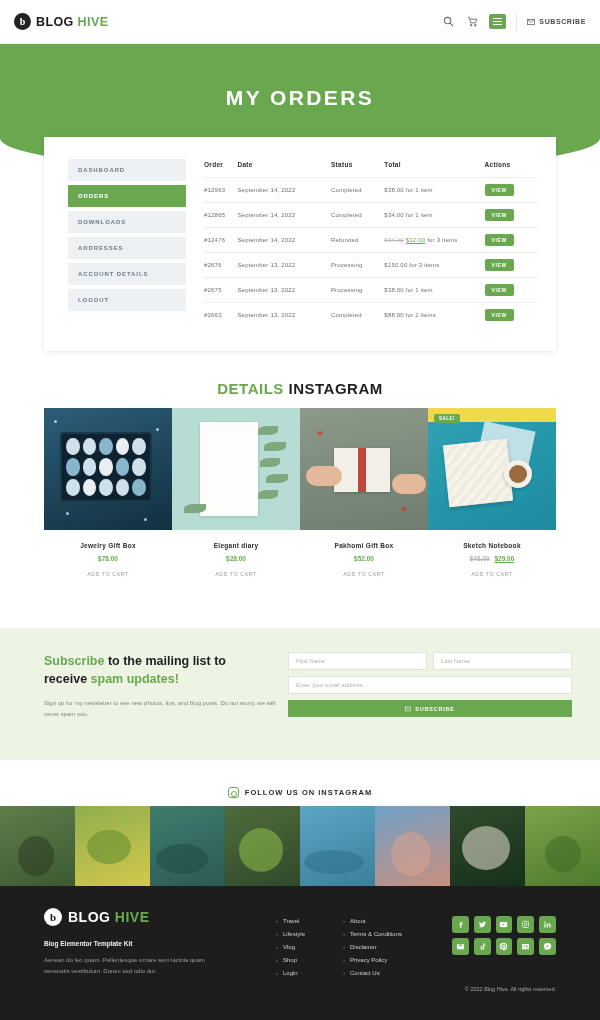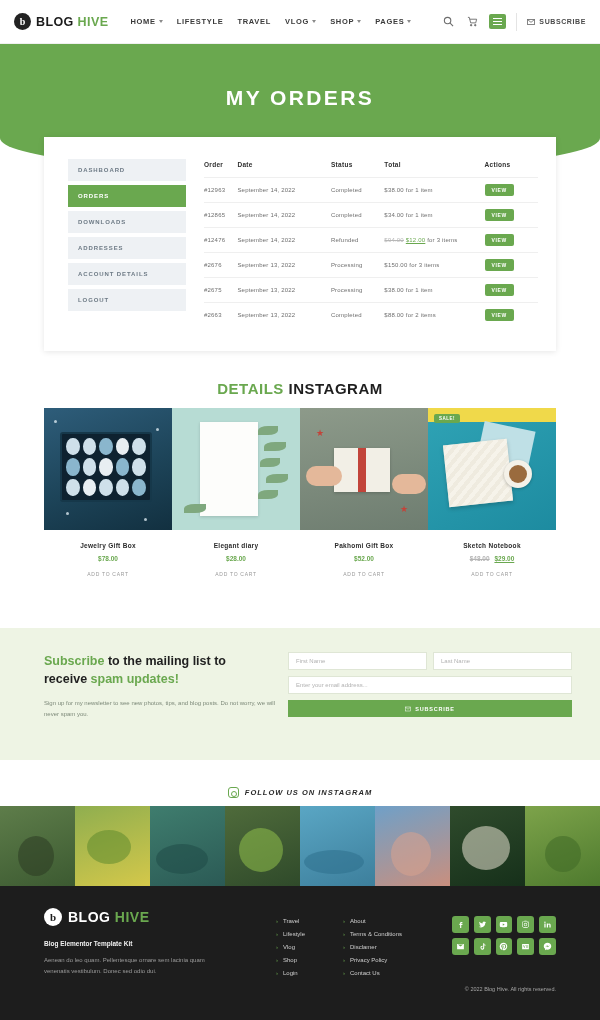--- a/index.html
+++ b/index.html
@@ -172,21 +172,21 @@
   }
   .sub-btn {
     height: 17px; background:#6aa84f; color:#fff; display:flex; align-items:center; justify-content:center;
     font-size: 5.5px; font-weight:bold; letter-spacing:.8px; gap:4px; text-transform: uppercase;
   }
   .sub-btn svg { width:6px; height:6px; }
 
   
   .insta-head {
     position:absolute; top: 787px; left:0; right:0; display:flex; align-items:center;
-    justify-content:center; gap:6px;font-style:italic;
+    justify-content:center; gap:6px;
   }
   .insta-head .ic {
     width: 11px; height: 11px; border:1.4px solid #6aa84f; border-radius:3px; position:relative;
   }
   .insta-head .ic:after {
     content:''; position:absolute; left:2.5px; top:2.5px; width:4px; height:4px; border:1.2px solid #6aa84f; border-radius:50%;
   }
   .insta-head .t { font-size: 7.5px; font-weight:bold; letter-spacing:1px; color:#2a2a2a; text-transform: uppercase; }
 
   .insta-strip { position:absolute; top: 806px; left:0; width:600px; height: 80px; display:flex; }
@@ -228,44 +228,20 @@
 </style>
 </head>
 <body>
 
 <div class="page">
 
   <div class="header">
     <div class="logo">
       <div class="logo-mark">b</div>
       <div class="logo-text"><span>BLOG</span> <span class="hive">HIVE</span></div>
-    </div>
-    <div class="nav">
-      <div class="nav-item">
-          <span>HOME</span>
-          <i class="caret"></i>
-        </div>
-      <div class="nav-item">
-          <span>LIFESTYLE</span>
-        </div>
-      <div class="nav-item">
-          <span>TRAVEL</span>
-        </div>
-      <div class="nav-item">
-          <span>VLOG</span>
-          <i class="caret"></i>
-        </div>
-      <div class="nav-item">
-          <span>SHOP</span>
-          <i class="caret"></i>
-        </div>
-      <div class="nav-item">
-          <span>PAGES</span>
-          <i class="caret"></i>
-        </div>
     </div>
     <div class="header-right">
       <div class="hicon">
         <svg viewBox="0 0 24 24" fill="none" stroke="#6d6d6d" stroke-width="2.4">
             <circle cx="10" cy="10" r="7"></circle>
             <line x1="15" y1="15" x2="22" y2="22"></line>
           </svg>
       </div>
       <div class="hicon cart-badge">
         <svg viewBox="0 0 24 24" fill="none" stroke="#6d6d6d" stroke-width="2">

